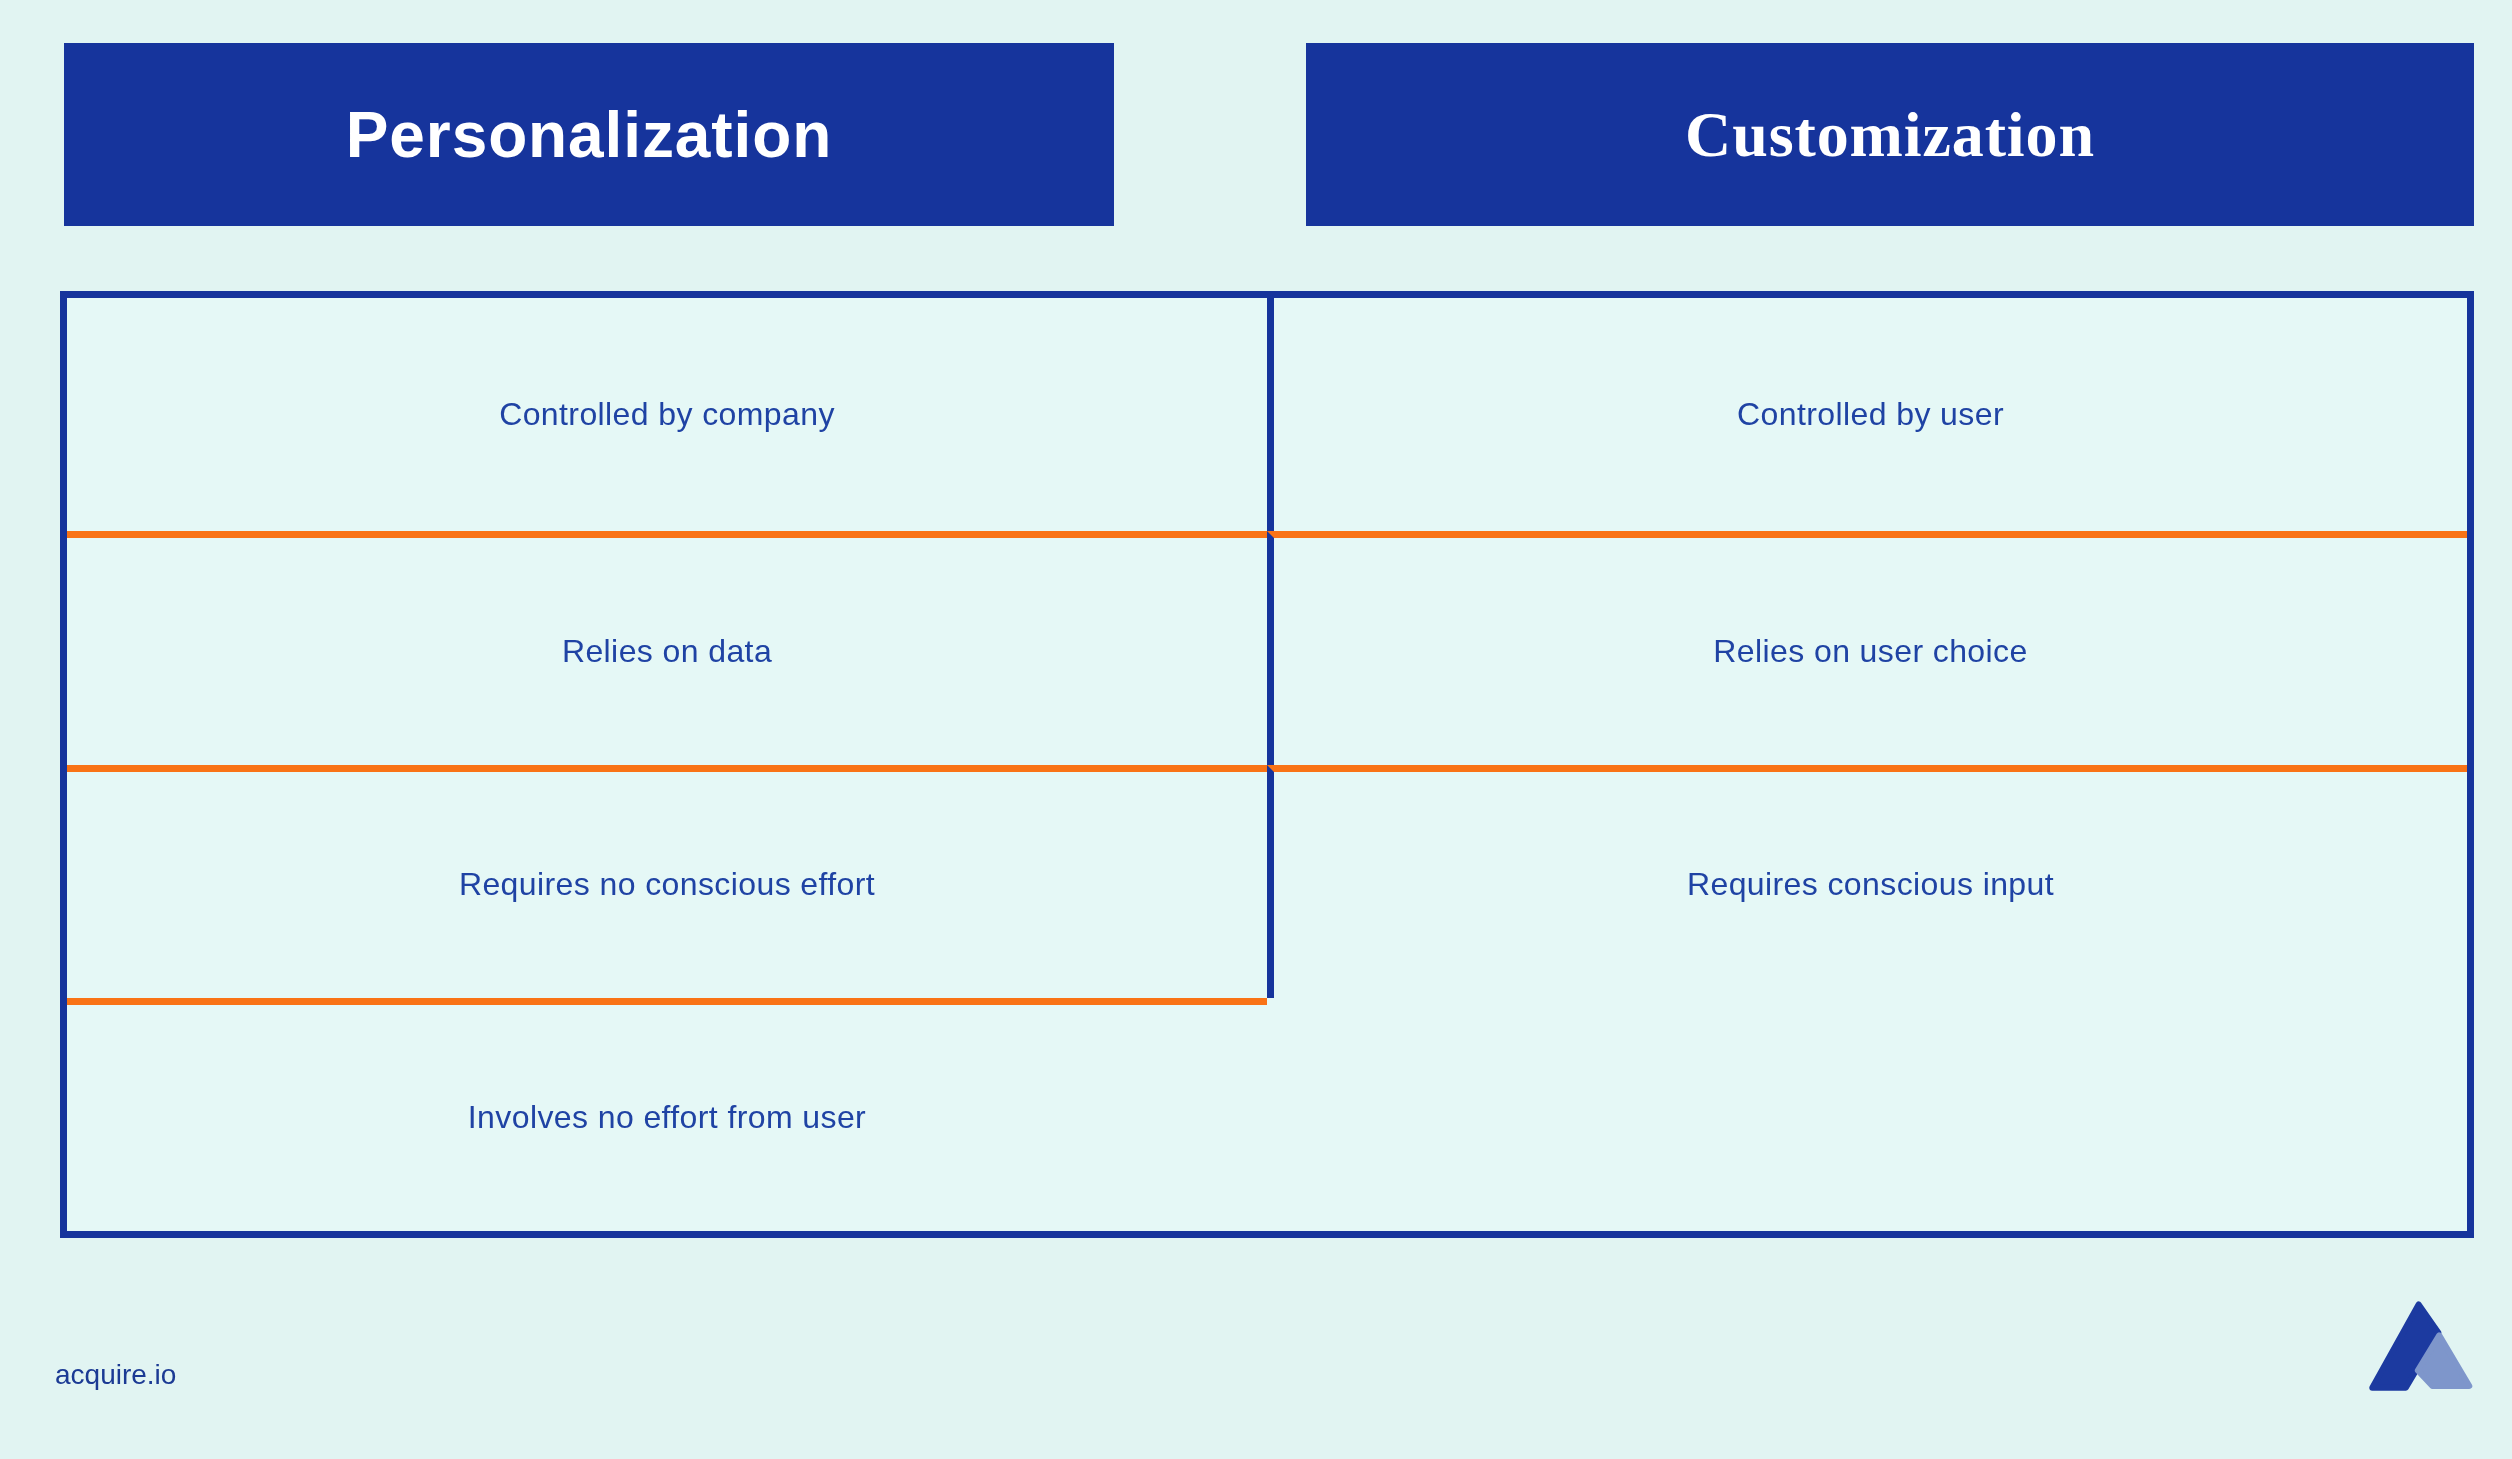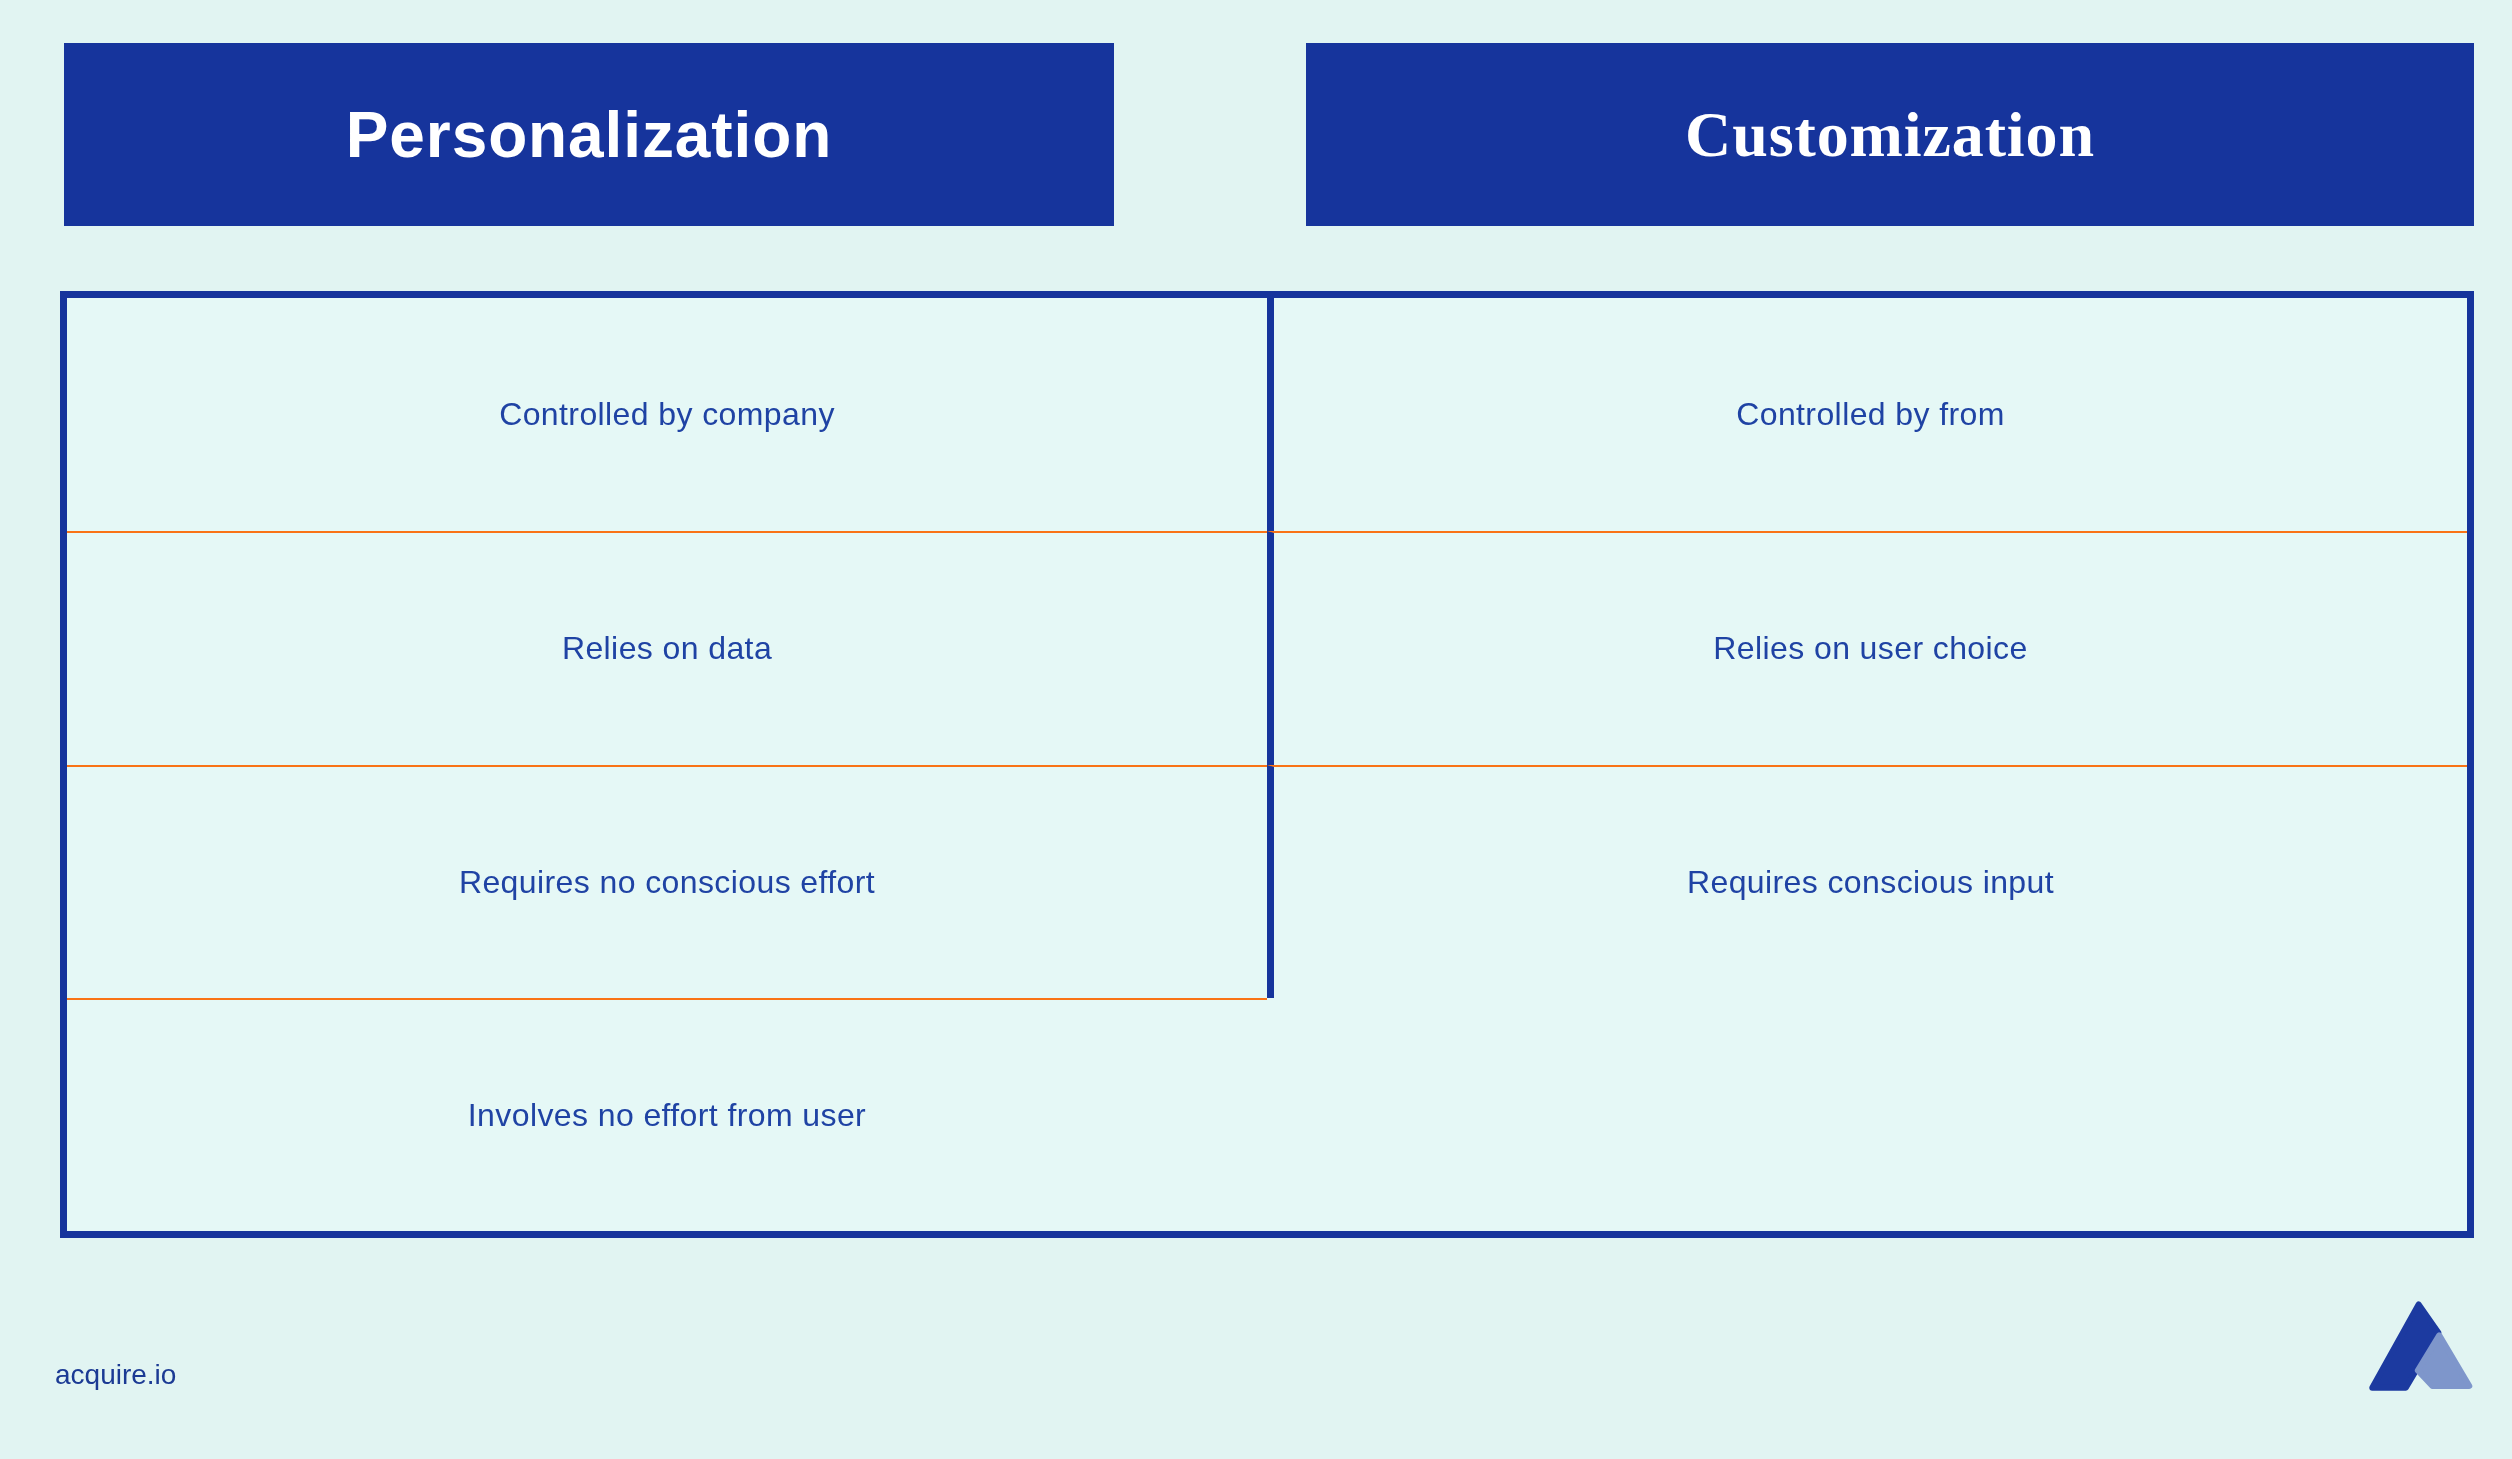--- a/index.html
+++ b/index.html
@@ -39,21 +39,21 @@
     display: grid;
     grid-template-columns: 1fr 1fr;
     grid-template-rows: repeat(4, 1fr);
   }
   .cell {
     display: flex; align-items: center; justify-content: center;
     box-sizing: border-box;
     background: #e5f8f6;
   }
   .cell:nth-child(even) { border-left: 7px solid #16349c; }
-  .cell:nth-child(n+3)  { border-top: 2px solid #f97316; }
+  .cell:nth-child(n+3)  { border-top: 7px solid #f97316; }
   .cell .cell-label {
     color: #1f43a4;
     font-size: 32px;
     font-weight: 500;
     letter-spacing: 0.4px;
   }
 
   .brand-text {
     position: absolute;
     left: 55px; top: 1359px;
@@ -78,21 +78,21 @@
 
   <div class="header-box right">
     <span class="header-label">Customization</span>
   </div>
 
   <div class="comparison-table">
     <div class="cell">
       <span class="cell-label">Controlled by company</span>
     </div>
     <div class="cell">
-      <span class="cell-label">Controlled by from</span>
+      <span class="cell-label">Controlled by user</span>
     </div>
     <div class="cell">
       <span class="cell-label">Relies on data</span>
     </div>
     <div class="cell">
       <span class="cell-label">Relies on user choice</span>
     </div>
     <div class="cell">
       <span class="cell-label">Requires no conscious effort</span>
     </div>

